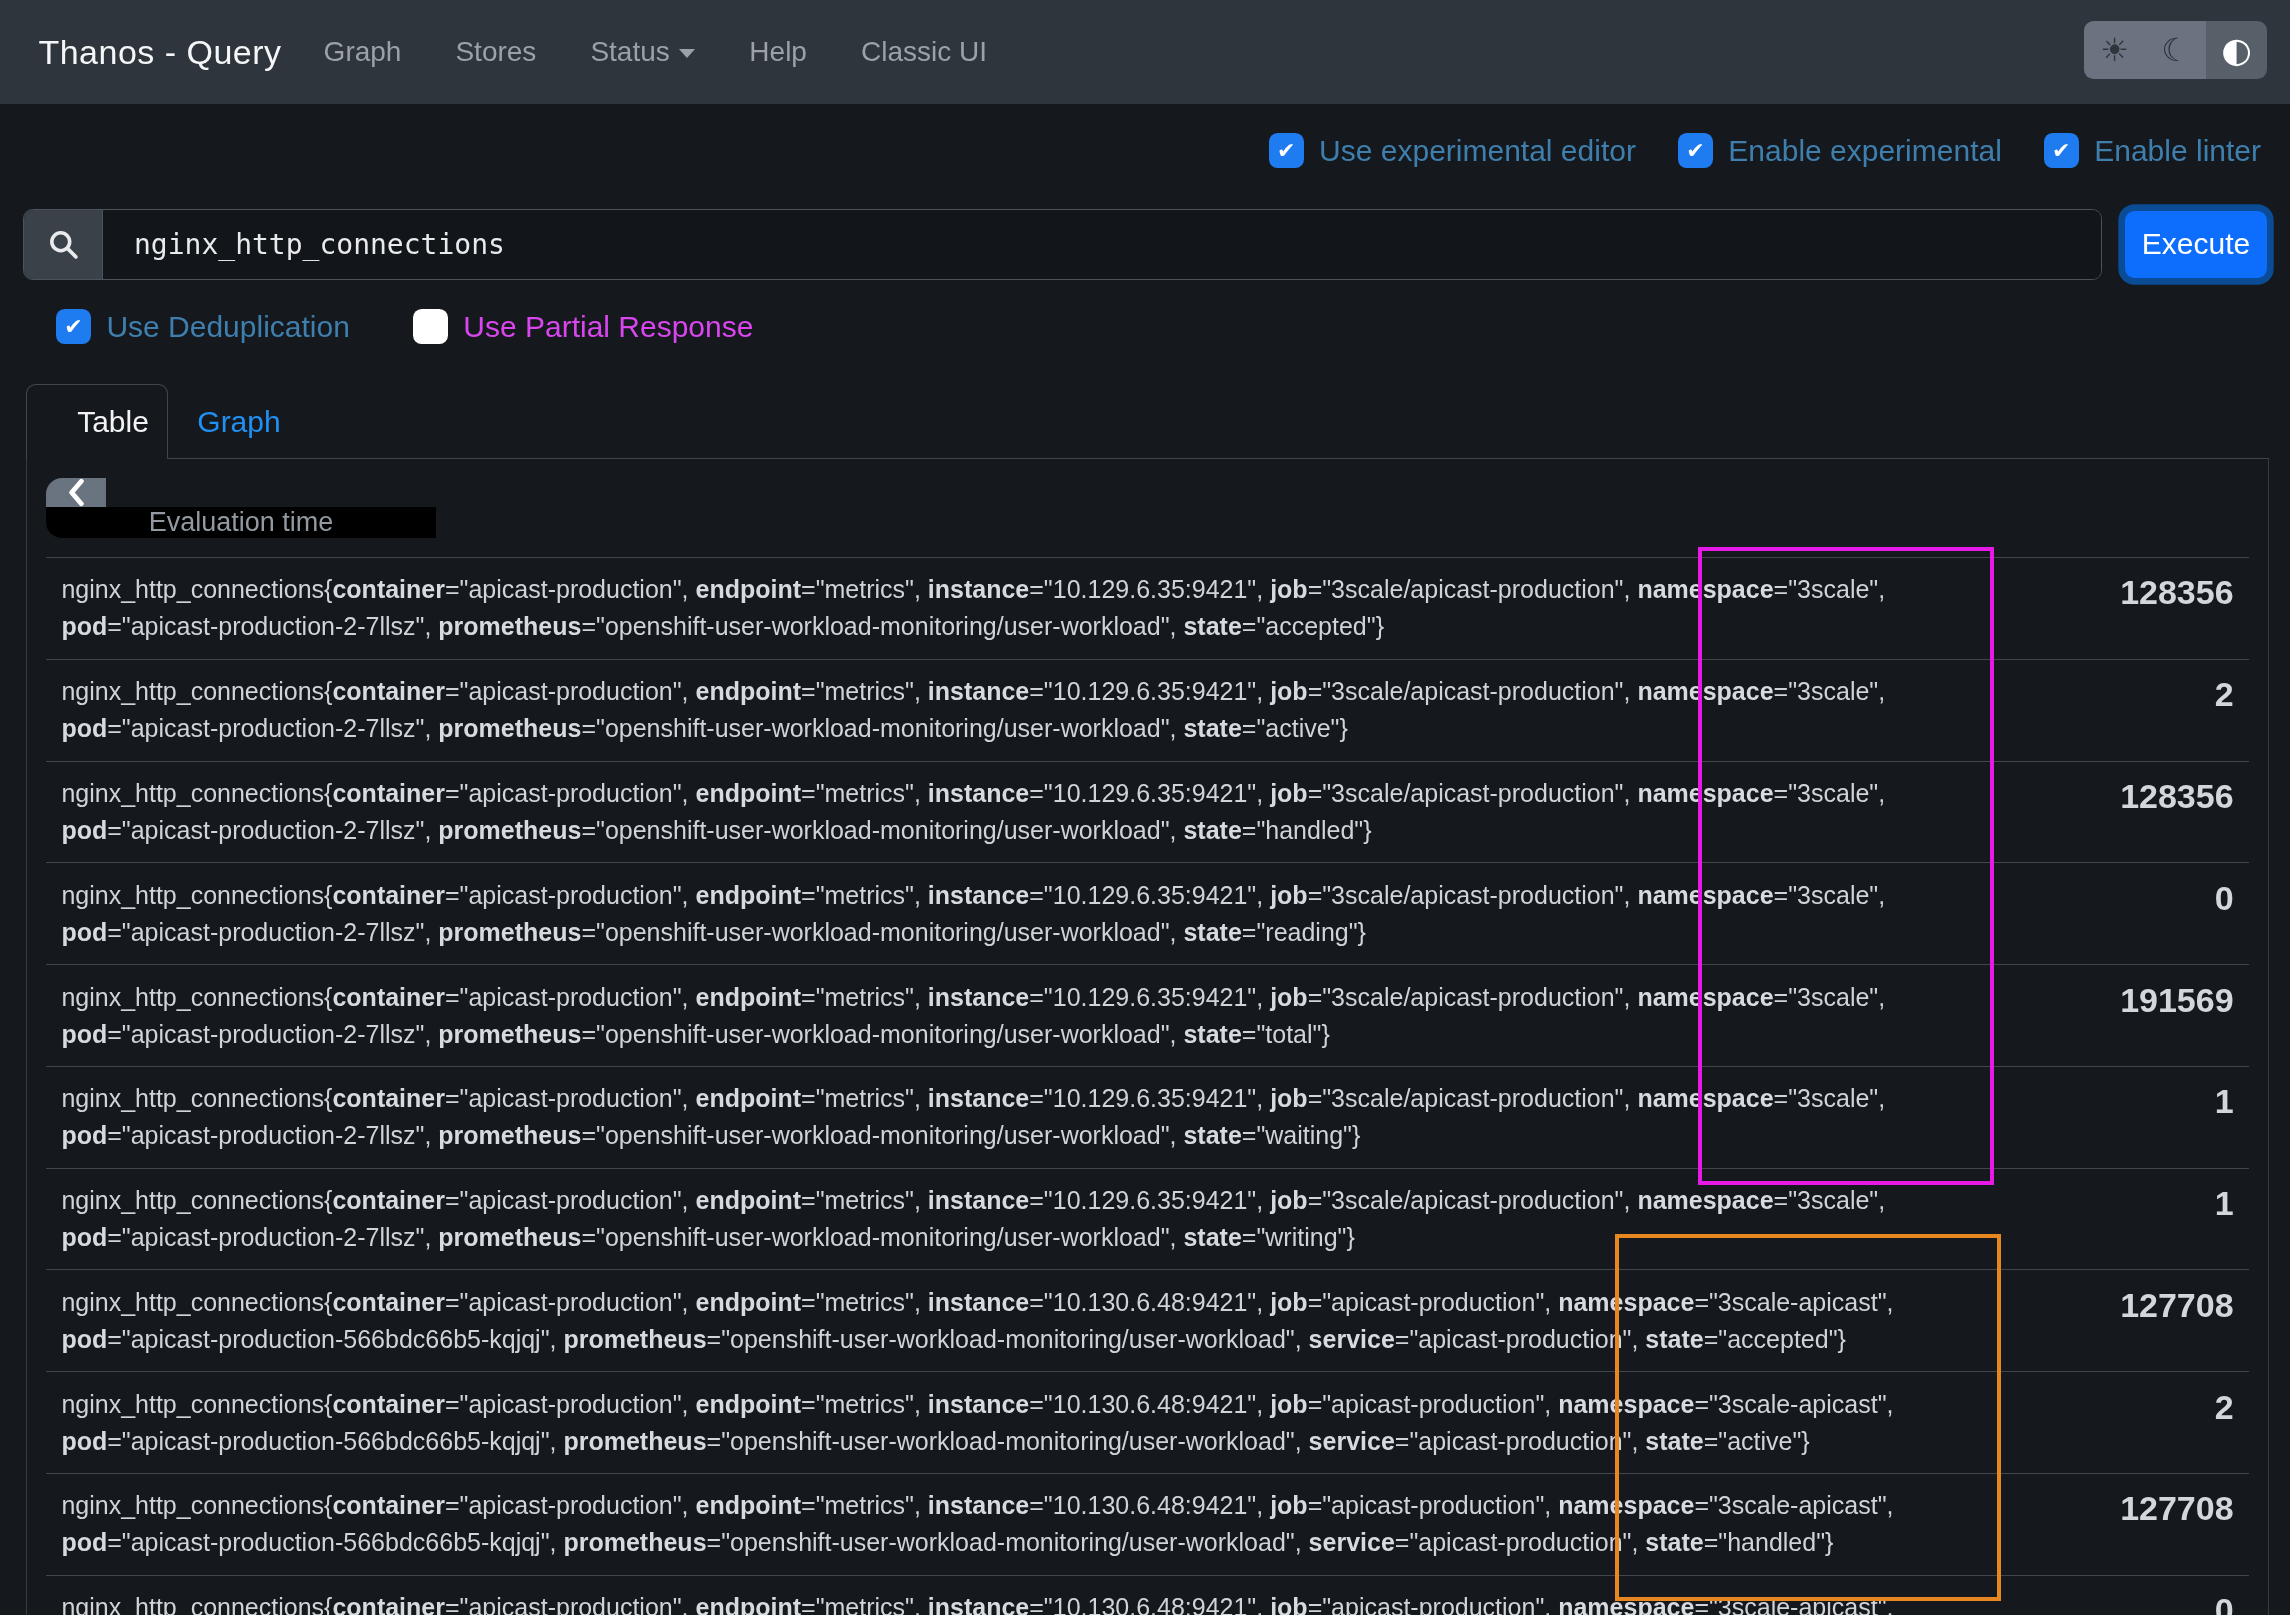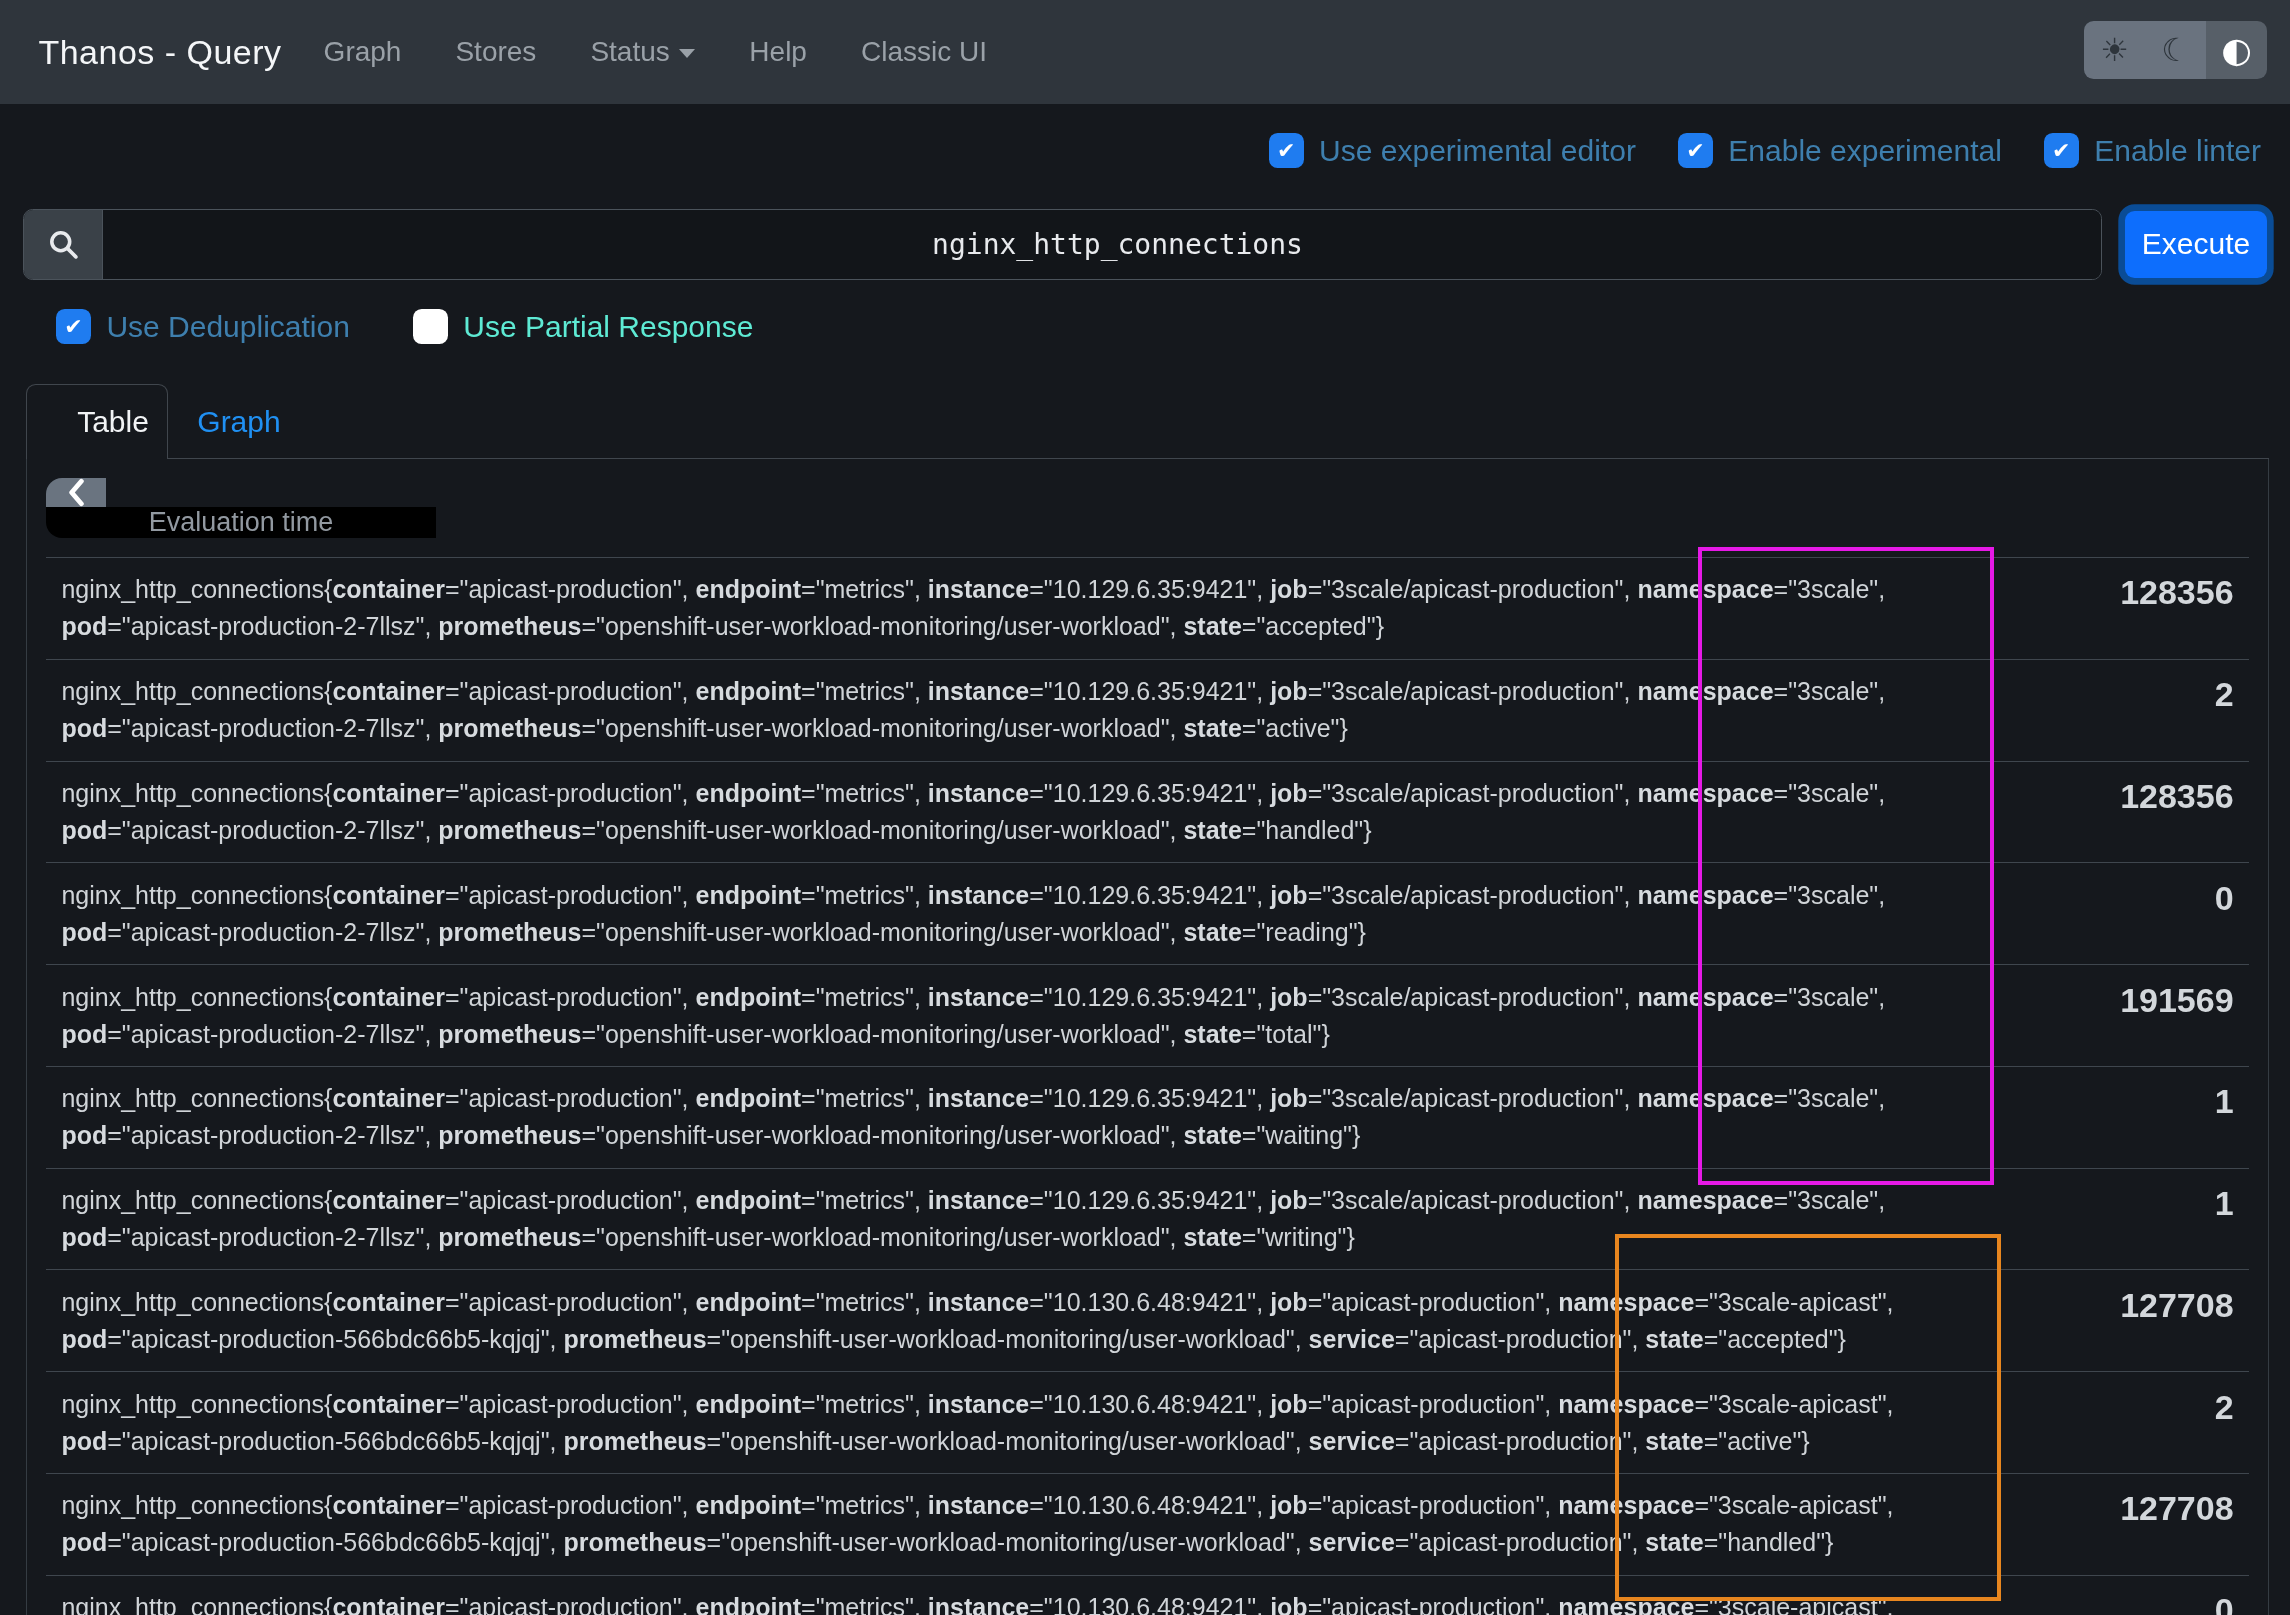--- a/index.html
+++ b/index.html
@@ -23,28 +23,28 @@
   .theme-btn.active { background:#575f68; }
   .ticon { font-family:"DejaVu Sans", sans-serif; font-size:32px; color:#2e353c; line-height:1; }
   .theme-btn.active .ticon { color:#ffffff; font-size:35px; }
   
   .editor-options { position:absolute; top:133px; right:29px; display:flex; gap:42px; align-items:center; }
   .chk-item { display:flex; align-items:center; gap:15.4px; cursor:pointer; }
   .chk-box { width:35px; height:35px; border-radius:8.6px; background:#ffffff; display:flex; align-items:center; justify-content:center; }
   .chk-box.checked { background:#1f7cf0; }
   .chk-box .mark { font-family:"DejaVu Sans", sans-serif; color:#fff; font-size:22px; font-weight:bold; }
   .chk-label { font-size:30px; color:#3e7fae; }
-  .chk-label.plain { color:#5eead4; }
+  .chk-label.plain { color:#d946ef; }
   
   .query-row { position:absolute; top:209px; left:23px; width:2244px; height:71px; display:flex; }
   .query-group { display:flex; flex:1; border:1.9px solid #4b535b; border-radius:9.6px; overflow:hidden; margin-right:23px; }
   .search-seg { width:79px; background:#3a4148; border-right:1.9px solid #4b535b; display:flex; align-items:center; justify-content:center; }
   .query-input {
     flex:1; background:#121519; border:none; outline:none; color:#e8eaed;
-    font-family:"DejaVu Sans Mono", monospace; font-size:28px; padding:0 0 0 31px;text-align:center;
+    font-family:"DejaVu Sans Mono", monospace; font-size:28px; padding:0 0 0 31px;
   }
   .execute-btn {
     width:142px; height:67px; margin-top:1.9px; background:#0d6efd; color:#fff; border:none; border-radius:9.6px;
     font-size:30px; font-family:"Liberation Sans", sans-serif; cursor:pointer;
     box-shadow:0 0 0 6.7px #0a4c96;
   }
   
   .query-options { position:absolute; top:309px; left:56px; display:flex; gap:63px; align-items:center; }
   
   .stats { position:absolute; top:388px; right:33px; display:flex; gap:35px; }

